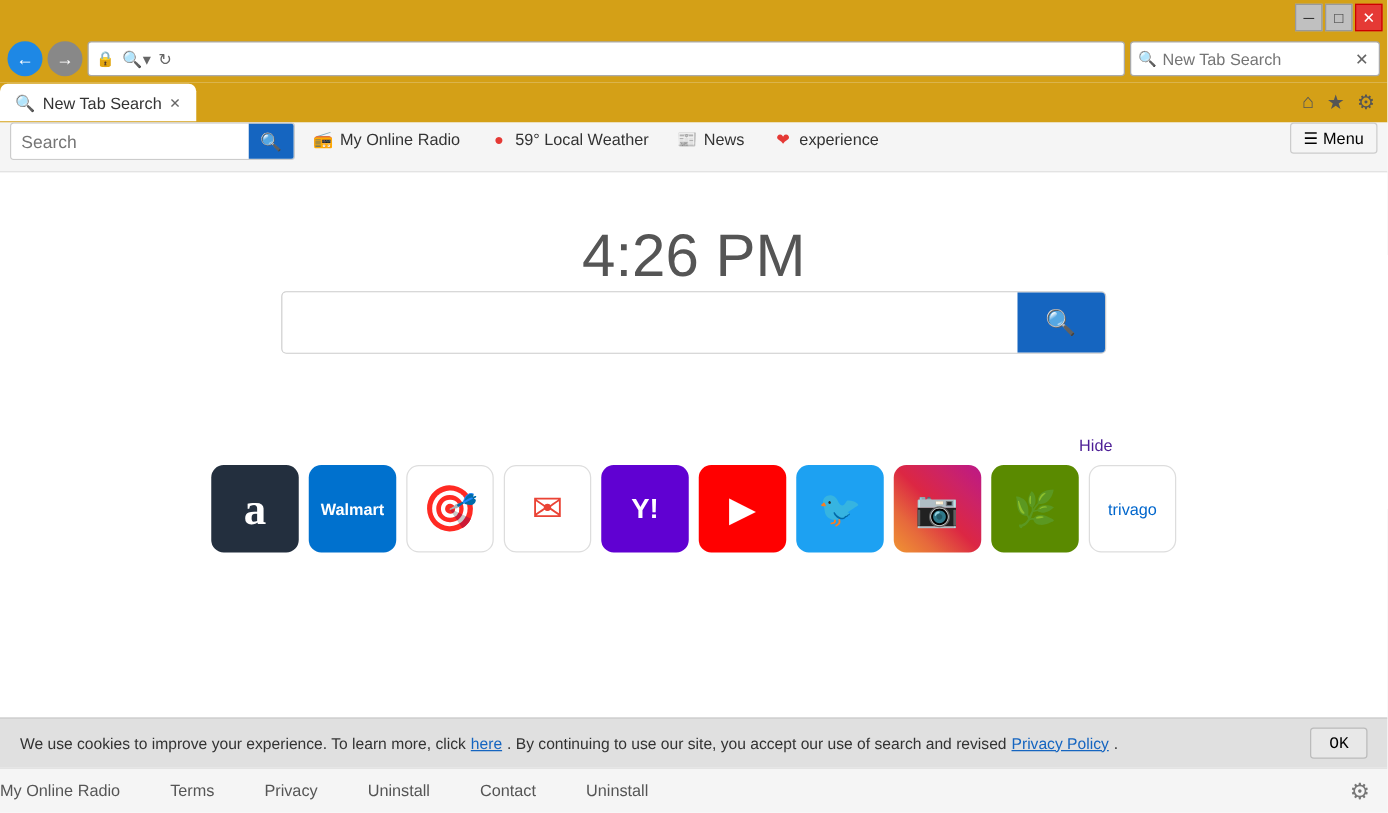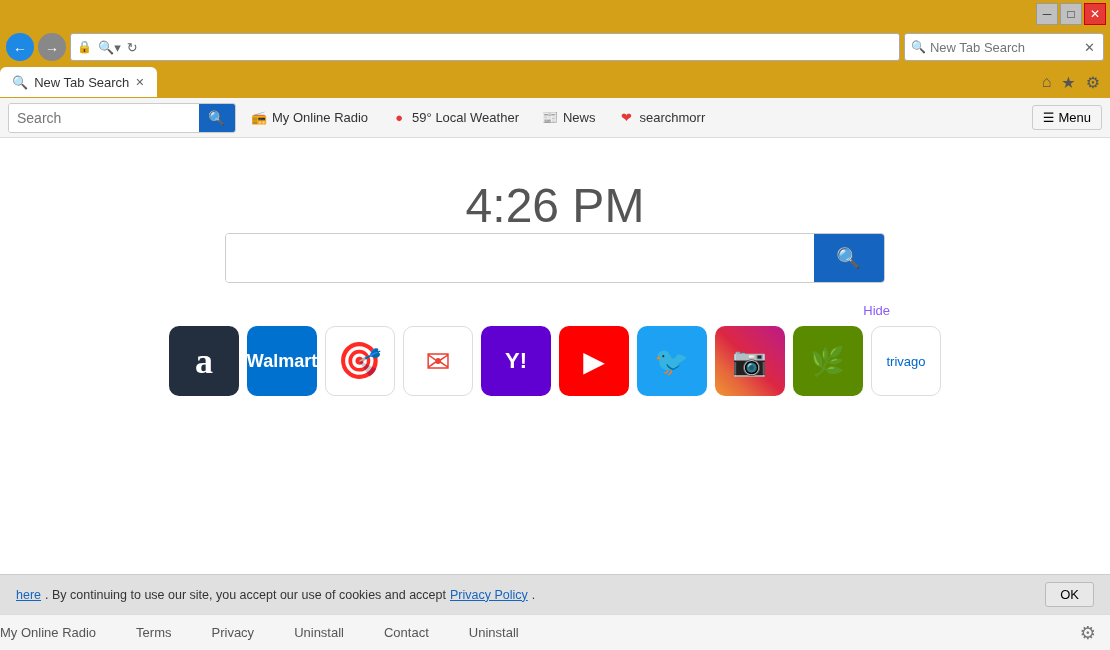--- a/index.html
+++ b/index.html
@@ -96,21 +96,21 @@
       margin-left: auto;
       display: flex; align-items: center; gap: 10px;
       padding-right: 10px;
       color: #555;
       font-size: 16px;
     }
 
     
     .toolbar {
       display: flex;
-      align-items: center;
+      align-items: flex-start;
       background: #f5f5f5;
       border-bottom: 1px solid #ddd;
       height: 40px;
       padding: 0 8px;
       gap: 6px;
     }
     .search-box {
       display: flex;
       align-items: center;
       border: 1px solid #ccc;
@@ -196,23 +196,24 @@
       background: #1565c0;
       border: none;
       cursor: pointer;
       color: white;
       font-size: 20px;
     }
     .hide-link {
       align-self: flex-end;
       margin-right: 220px;
       font-size: 13px;
-      color: #8b5cf6;
+      color: #4c1d95;
       cursor: pointer;
       margin-bottom: 8px;
+      margin-top: 46px;
     }
     .shortcut-grid {
       display: flex;
       flex-direction: row;
       gap: 8px;
       align-items: center;
     }
     .shortcut-item {
       width: 70px; height: 70px;
       border-radius: 10px;
@@ -250,20 +251,21 @@
       text-decoration: underline;
     }
     .cookie-ok {
       margin-left: auto;
       padding: 4px 14px;
       background: #e8e8e8;
       border: 1px solid #bbb;
       border-radius: 3px;
       cursor: pointer;
       font-size: 13px;
+      font-family: Liberation Mono, monospace;
     }
 
     
     .footer {
       height: 36px;
       background: #f5f5f5;
       border-top: 1px solid #ddd;
       display: flex;
       align-items: center;
       justify-content: center;
@@ -336,21 +338,21 @@
     <span>59° Local Weather</span>
   </a>
 
   <a class="toolbar-link">
     <span class="toolbar-icon">📰</span>
     <span>News</span>
   </a>
 
   <a class="toolbar-link">
     <span class="toolbar-icon" style="color:#e53935;">❤</span>
-    <span>searchmorr</span>
+    <span>experience</span>
   </a>
 
   <button class="menu-btn" style="margin-left:auto;">
     <span>☰</span>
     <span>Menu</span>
   </button>
 </div>
 
 <div class="main-content">
   <div class="clock">4:26 PM</div>
@@ -364,21 +366,21 @@
 
   <span class="hide-link">Hide</span>
 
   <div class="shortcut-grid">
 
     <div class="shortcut-item icon-amazon">
       <span style="color:white; font-size:36px; font-weight:bold; font-family:serif;">a</span>
     </div>
 
     <div class="shortcut-item icon-walmart">
-      <span style="color:white; font-size:18px; font-weight:bold;">Walmart</span>
+      <span style="color:white; font-size:13px; font-weight:bold;">Walmart</span>
     </div>
 
     <div class="shortcut-item icon-target">
       <span style="color:#cc0000; font-size:36px;">🎯</span>
     </div>
 
     <div class="shortcut-item icon-gmail">
       <span style="color:#ea4335; font-size:30px;">✉</span>
     </div>
 
@@ -402,22 +404,23 @@
       <span style="color:white; font-size:28px;">🌿</span>
     </div>
 
     <div class="shortcut-item icon-trivago">
       <span style="color:#0066cc; font-size:13px; font-weight:normal;">trivago</span>
     </div>
   </div>
 </div>
 
 <div class="cookie-bar">
+  <span>We use cookies to improve your experience. To learn more, click</span>
   <span class="cookie-link">here</span>
-  <span>. By continuing to use our site, you accept our use of cookies and accept</span>
+  <span>. By continuing to use our site, you accept our use of search and revised</span>
   <span class="cookie-link">Privacy Policy</span>
   <span>.</span>
   <button class="cookie-ok">OK</button>
 </div>
 
 <div class="footer">
   <a>My Online Radio</a>
   <a>Terms</a>
   <a>Privacy</a>
   <a>Uninstall</a>

